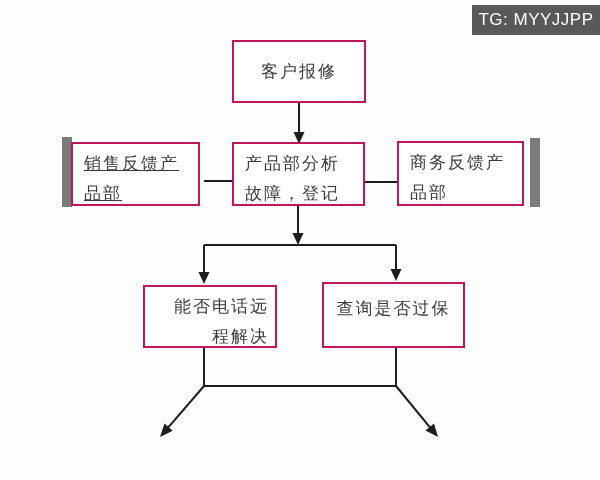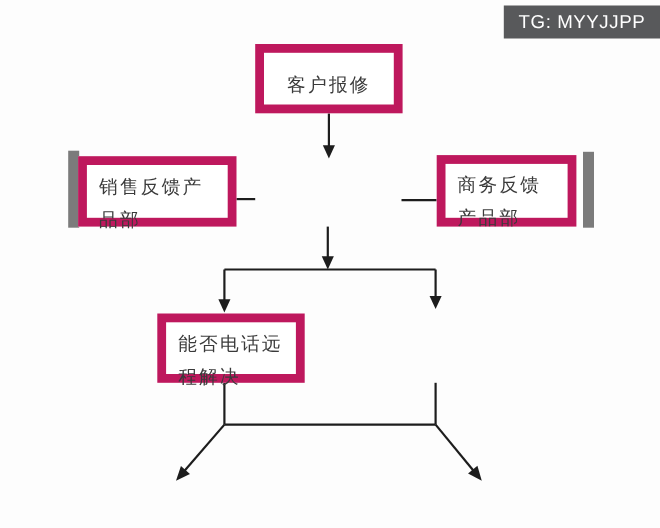--- a/index.html
+++ b/index.html
@@ -9,42 +9,42 @@
     background:#ffffff;
   }
   .canvas{
     position:relative;width:600px;height:480px;
     background:#fdfdfd;overflow:hidden;
   }
   .wires{position:absolute;left:0;top:0;z-index:1;}
   .node{
     position:absolute;z-index:2;
     background:#ffffff;
-    border:8px solid #be185d;
+    border:2px solid #be185d;
     box-sizing:border-box;
     color:#3a3a3a;
     font-size:17px;
     letter-spacing:2px;
     line-height:30px;
   }
   .node .txt{display:block;}
   #node-report{left:232px;top:40px;width:134px;height:63px;text-align:center;padding-top:15px;}
-  #node-sales{left:71px;top:142px;width:144px;height:64px;padding:5px 4px 0 11px;}
+  #node-sales{left:71px;top:142px;width:129px;height:64px;padding:5px 4px 0 11px;text-decoration:underline;}
   #node-analyze{left:232px;top:142px;width:133px;height:64px;padding:5px 6px 0 11px;}
   #node-business{left:397px;top:141px;width:127px;height:65px;padding:5px 6px 0 11px;}
-  #node-remote{left:143px;top:285px;width:134px;height:63px;padding:5px 6px 0 11px;}
+  #node-remote{left:143px;top:285px;width:134px;height:63px;padding:5px 6px 0 11px;text-align:right;}
   #node-warranty{left:322px;top:282px;width:143px;height:66px;text-align:center;padding-top:10px;}
   .badge{
     position:absolute;z-index:3;
     background:#58595b;color:#ffffff;
     font-family:"Liberation Sans","DejaVu Sans",sans-serif;
     display:flex;align-items:center;justify-content:center;
     box-sizing:border-box;
   }
-  #badge-tg{right:0;top:5px;width:142px;height:30px;font-size:17px;letter-spacing:0.5px;}
+  #badge-tg{right:0;top:5px;width:128px;height:30px;font-size:17px;letter-spacing:0.5px;}
   #badge-site{left:0;top:441px;width:194px;height:37px;font-size:19px;letter-spacing:0.5px;}
 </style>
 </head>
 <body>
 
 <div class="canvas">
 
   <svg class="wires" width="600" height="480" viewBox="0 0 600 480">
     <g stroke="#1d1d1d" stroke-width="2" fill="none">
 
@@ -80,28 +80,34 @@
   </svg>
 
   <div class="node" id="node-report">
     <span class="txt">客户报修</span>
   </div>
 
   <div class="node" id="node-sales">
     <span class="txt">销售反馈产品部</span>
   </div>
 
+  <div class="node" id="node-analyze">
+    <span class="txt">产品部分析故障，登记</span>
+  </div>
 
   <div class="node" id="node-business">
     <span class="txt">商务反馈产品部</span>
   </div>
 
   <div class="node" id="node-remote">
     <span class="txt">能否电话远程解决</span>
   </div>
 
+  <div class="node" id="node-warranty">
+    <span class="txt">查询是否过保</span>
+  </div>
 
   <div class="badge" id="badge-tg">
     <span>TG: MYYJJPP</span>
   </div>
 
 
 </div>
 
 </body></html>

